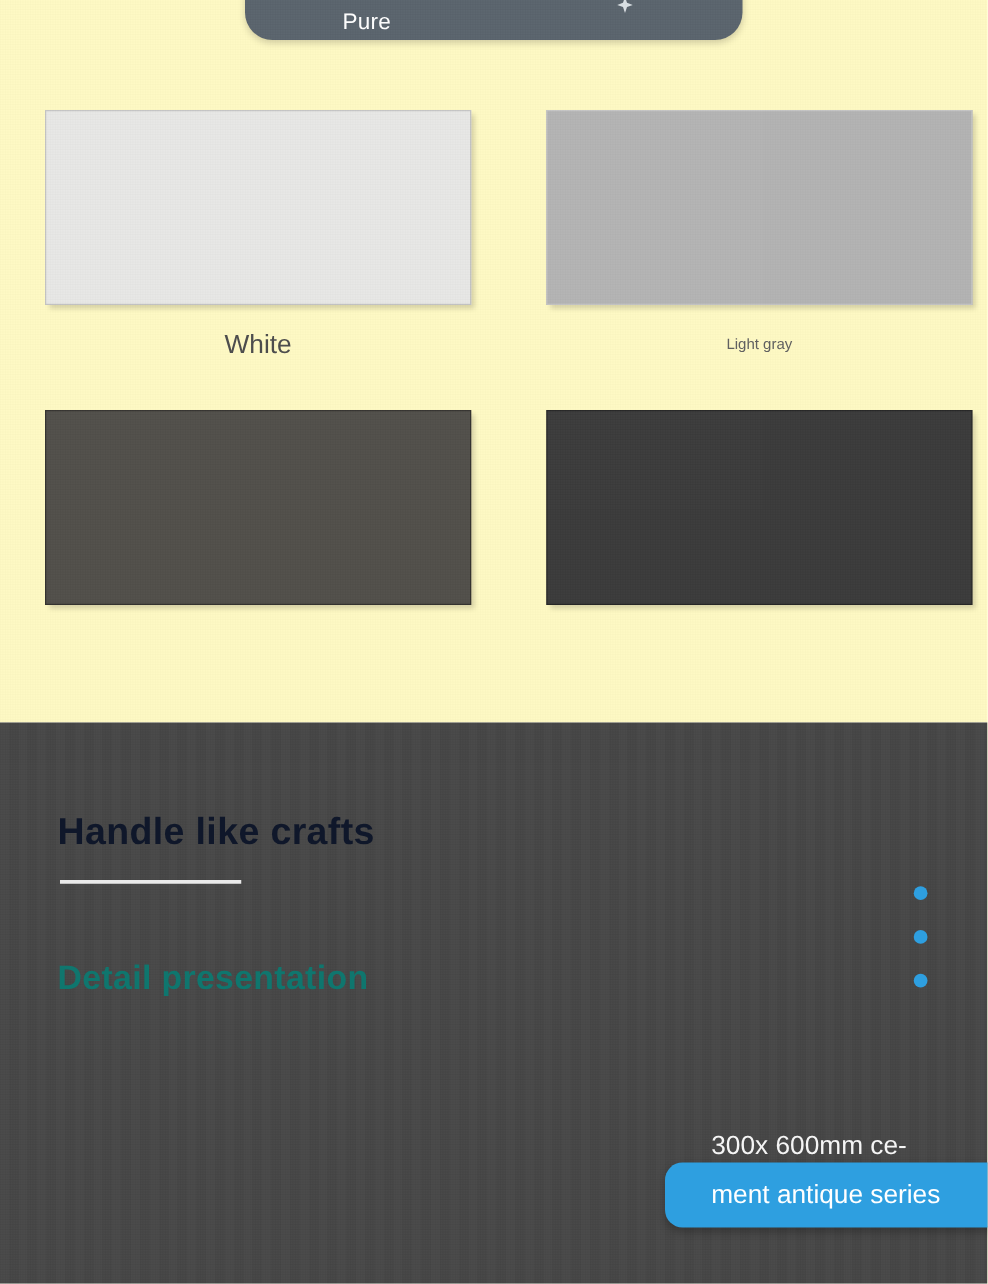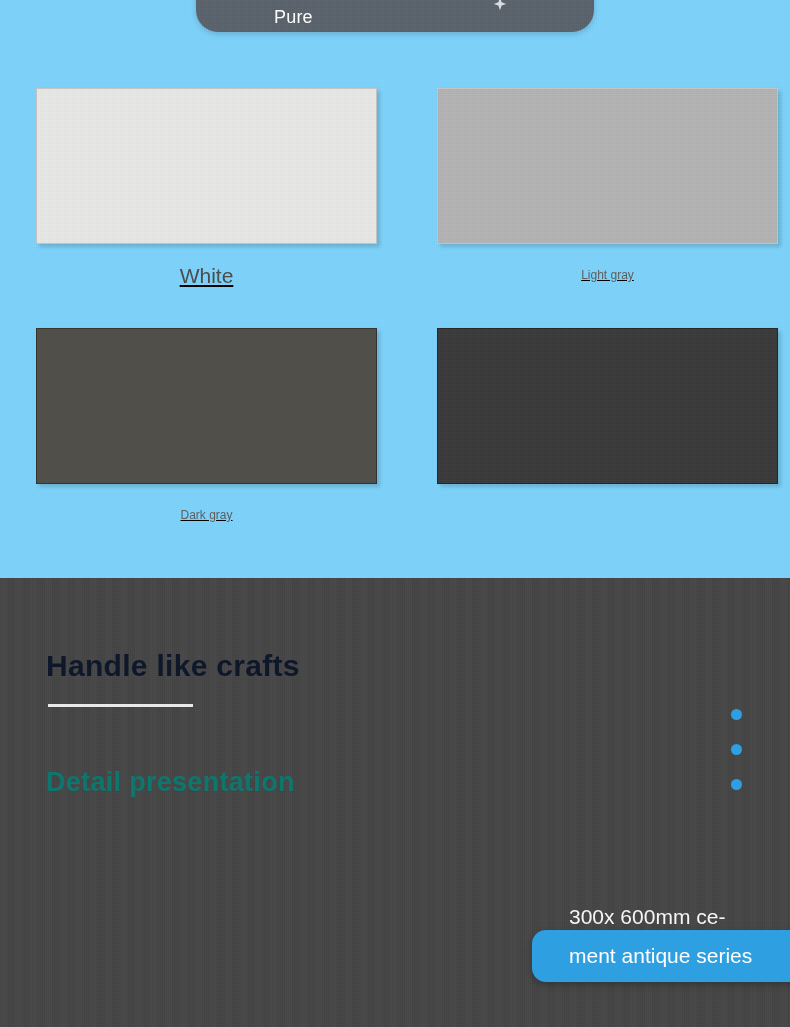--- a/index.html
+++ b/index.html
@@ -37,21 +37,21 @@
     background-size: 2px 2px, 2px 2px;
   }
 
   
   .light-section {
     position: absolute;
     left: 0;
     top: 0;
     width: 790px;
     height: 578px;
-    background: #7dd3fc;
+    background: #fef9c3;
     overflow: hidden;
   }
 
   
   .top-bar {
     position: absolute;
     left: 196px;
     top: -54px;
     width: 398px;
     height: 86px;
@@ -85,21 +85,20 @@
   .swatch-grid {
     position: absolute;
     left: 0;
     top: 88px;
     width: 790px;
   }
 
   .swatch-cell {
     position: absolute;
     width: 345px;
-    text-decoration: underline;
   }
   .swatch-cell.col-left  { left: 36px; }
   .swatch-cell.col-right { left: 411px; padding-left: 26px; }
   .swatch-cell.row-top    { top: 0px; }
   .swatch-cell.row-bottom { top: 240px; }
 
   .swatch-tile {
     width: 341px;
     height: 156px;
     border: 1px solid #c4c4c4;
@@ -253,21 +252,20 @@
         <div class="swatch-label big">White</div>
       </div>
 
       <div class="swatch-cell col-right row-top">
         <div class="swatch-tile" style="background:#b3b3b3;"></div>
         <div class="swatch-label small">Light gray</div>
       </div>
 
       <div class="swatch-cell col-left row-bottom">
         <div class="swatch-tile dark" style="background:#504e49;"></div>
-        <div class="swatch-label small">Dark gray</div>
       </div>
 
       <div class="swatch-cell col-right row-bottom">
         <div class="swatch-tile dark" style="background:#3a3a3a;"></div>
       </div>
 
     </div>
   </section>
 
   <section class="dark-section noise"></section>

